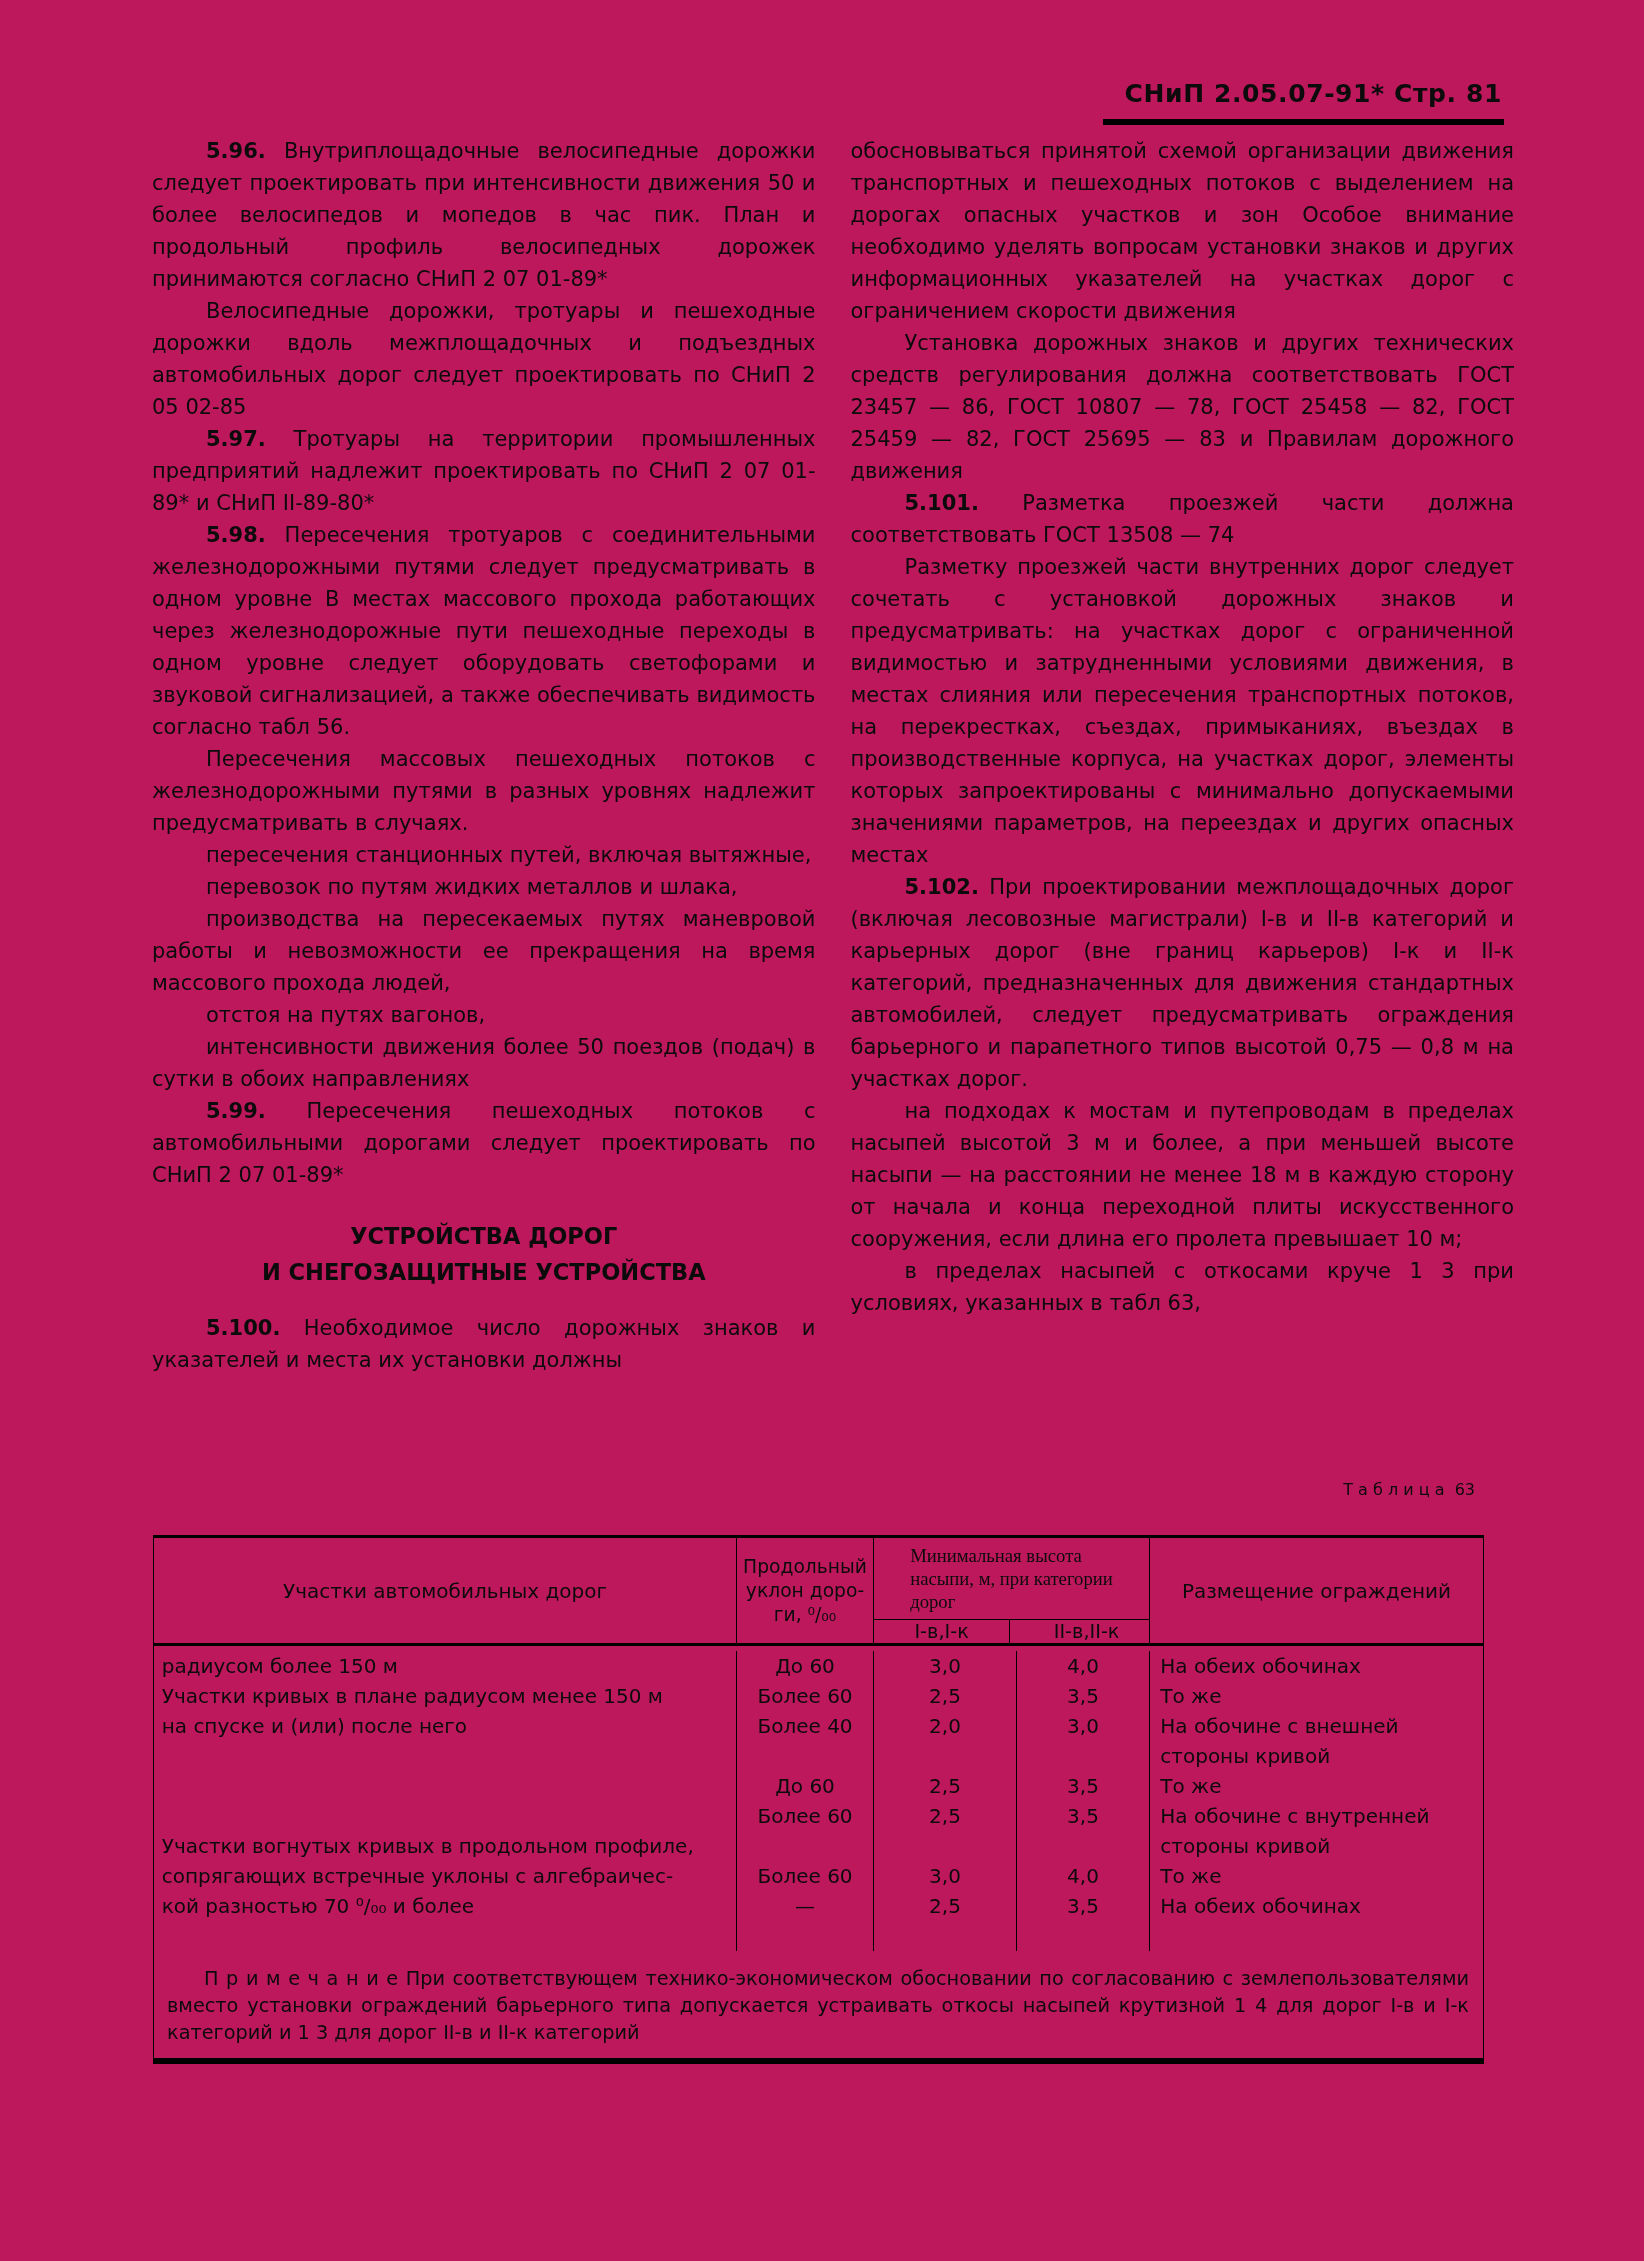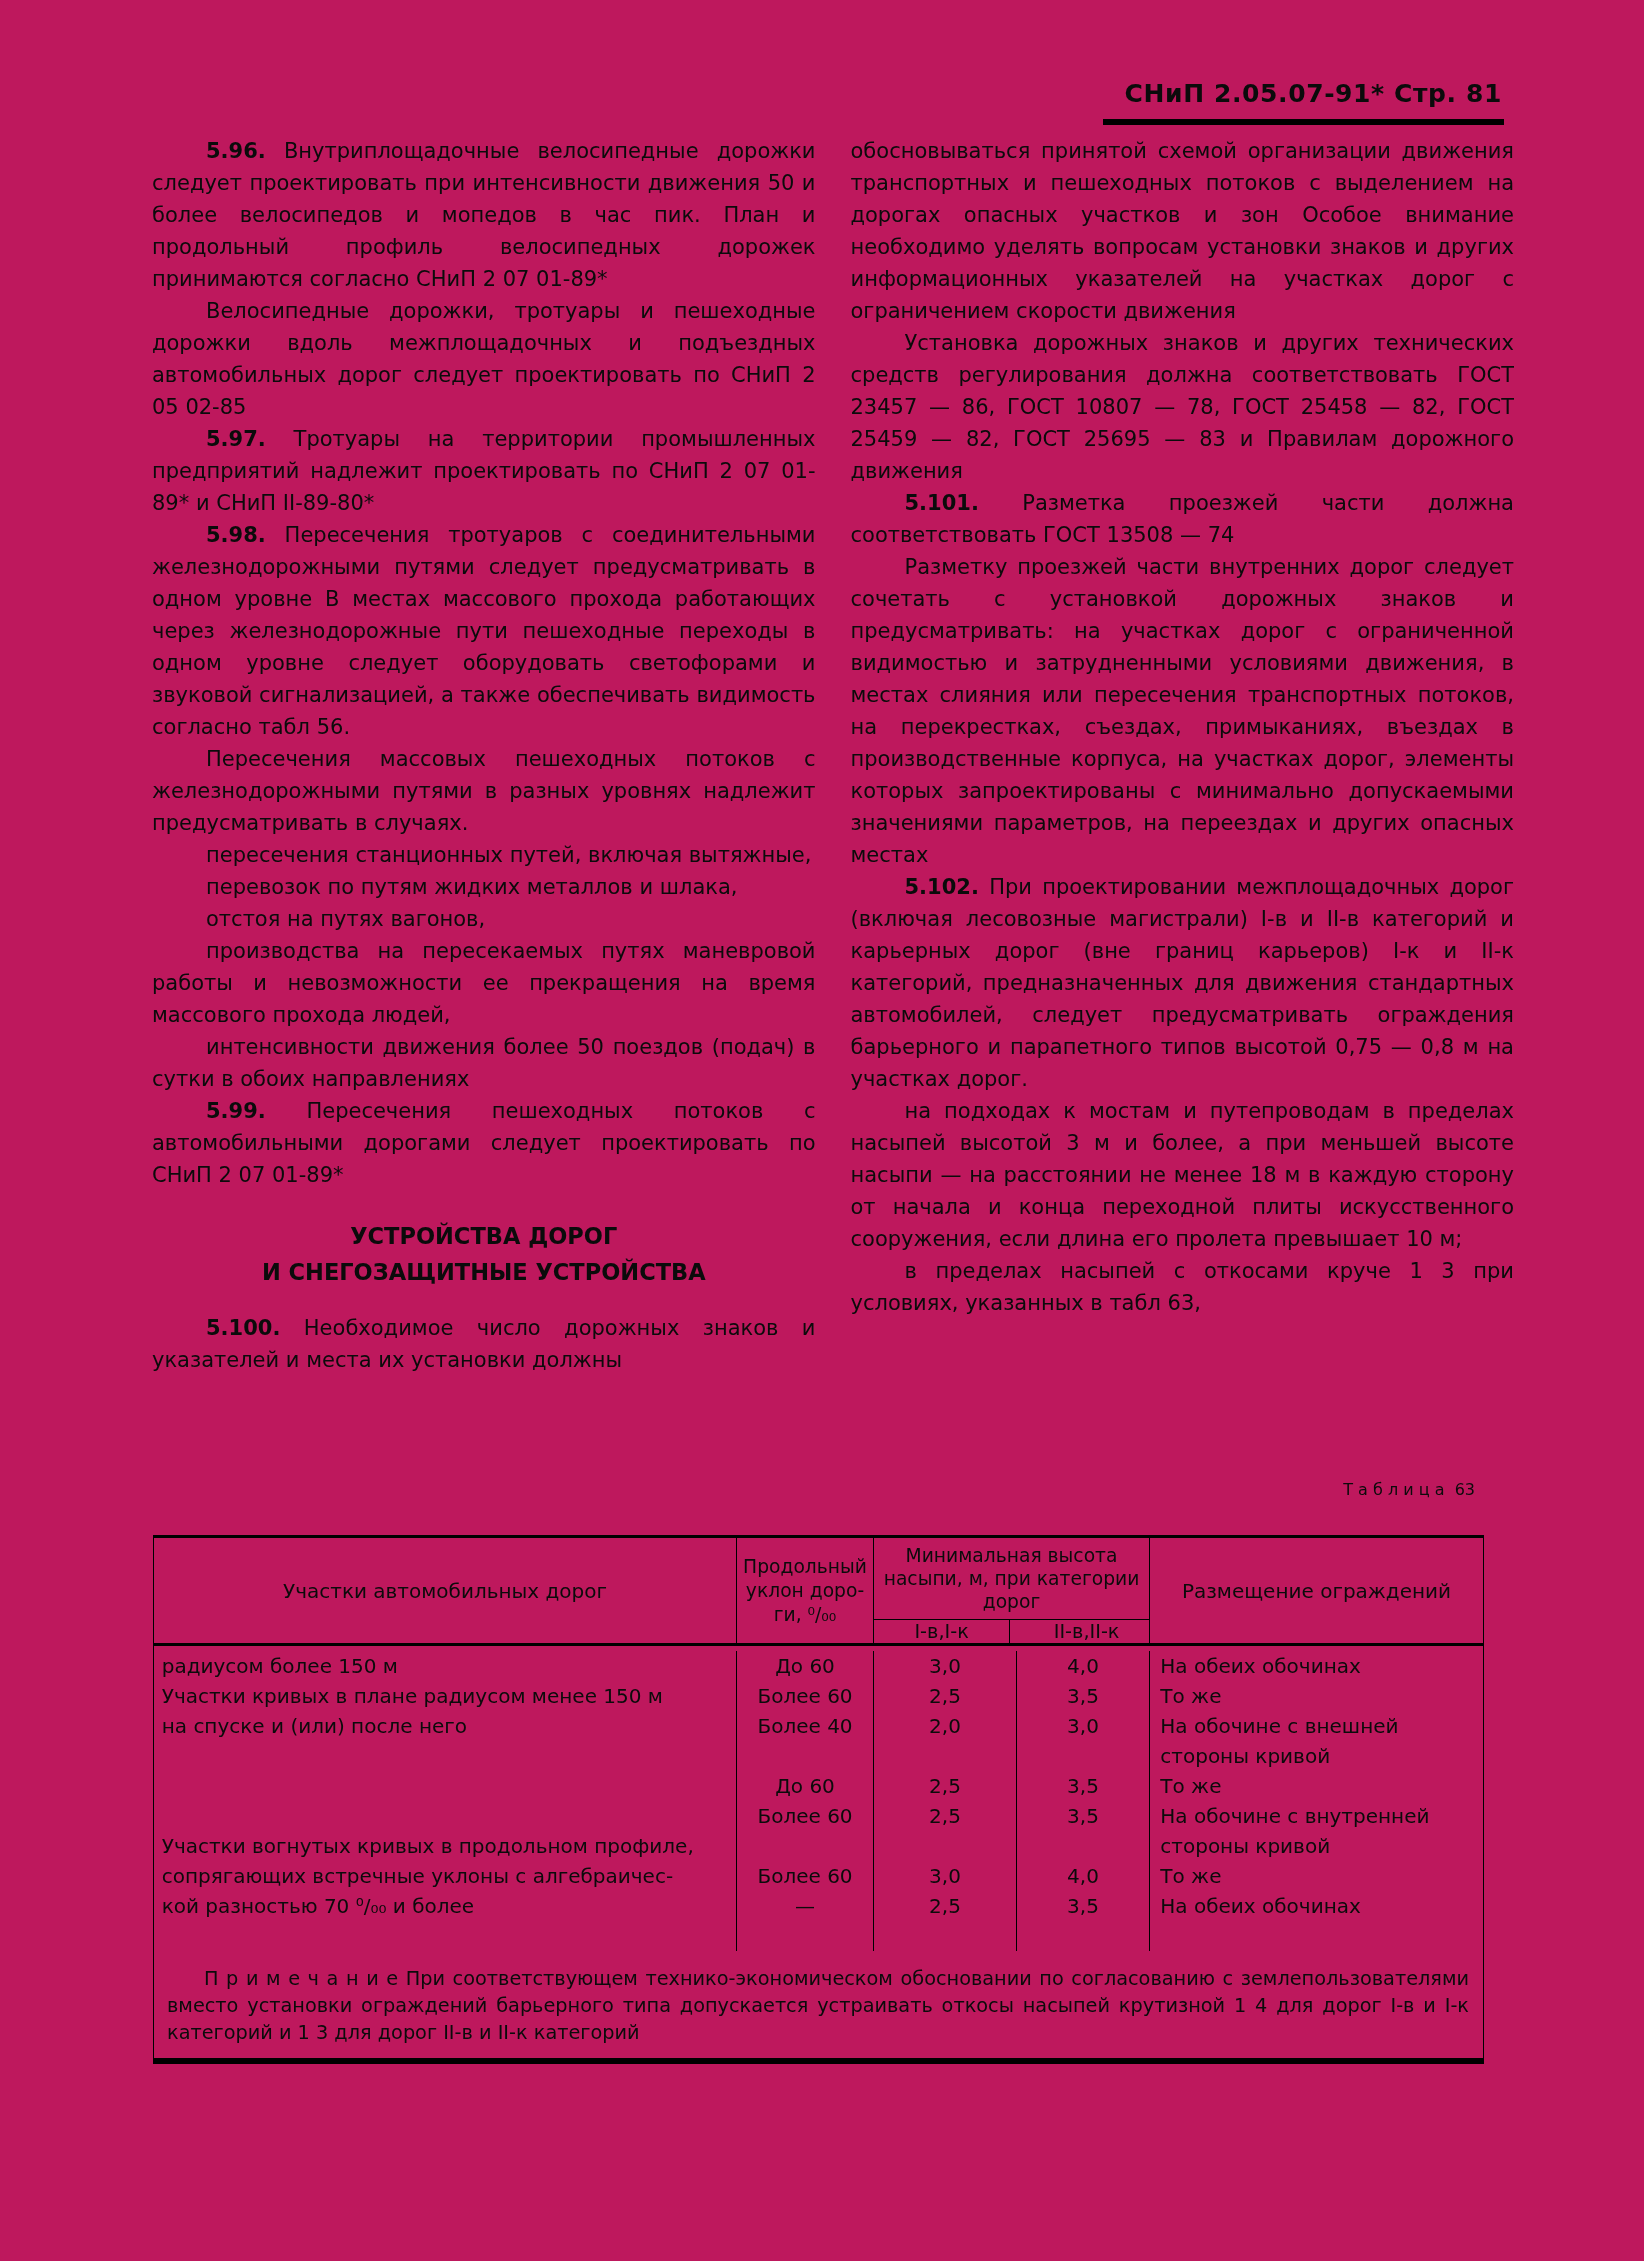--- a/index.html
+++ b/index.html
@@ -46,22 +46,22 @@
     border:1.9px solid #000; border-top-width:3.2px; border-bottom:6.4px solid #000;
     font-size:20px;
   }
   .thead { display:flex; border-bottom:3.9px solid #000; height:108px; }
   .th { display:flex; align-items:center; justify-content:center; text-align:center; }
   .th1 { width:583px; border-right:1.9px solid #000; }
   .th2 { width:137px; border-right:1.9px solid #000; font-size:18.7px; line-height:24px; white-space:pre-line; }
   .th34 { width:276px; border-right:1.9px solid #000; display:flex; flex-direction:column; }
   .th34-group {
     height:88px; border-bottom:1.9px solid #000;
-    display:flex; align-items:center; justify-content:center; text-align:center;
-    font-size:18.7px; line-height:23px; white-space:pre-line;
+    display:flex; align-items:center; justify-content:center; text-align:left;
+    font-size:18.7px; line-height:23px; white-space:pre-line;font-family:Liberation Serif, serif;
   }
   .th34-subrow { flex:1; display:flex;gap:14px; }
   .sub { display:flex; align-items:center; justify-content:center; font-size:19.3px; }
   .sub1 { width:143px; border-right:1.9px solid #000; }
   .sub2 { width:131px; }
   .th5 { flex:1; }
   .tbody { display:flex; padding:5.2px 0 6.4px; }
   .tcol { min-height:296px; }
   .c1 { width:583px; border-right:1.9px solid #000; padding-left:7.7px; }
   .c2 { width:137px; border-right:1.9px solid #000; text-align:center; }
@@ -87,22 +87,22 @@
   <div class="cols">
 
     <div class="col">
       <p class="para ind"><b class="num">5.96.</b><span> Внутриплощадочные велосипедные дорожки следует проектировать при интенсивности движения 50 и более велосипедов и мопедов в час пик. План и продольный профиль велосипедных дорожек принимаются согласно СНиП 2 07 01-89*</span></p>
       <p class="para ind"><b class="num"></b><span>Велосипедные дорожки, тротуары и пешеходные дорожки вдоль межплощадочных и подъездных автомобильных дорог следует проектировать по СНиП 2 05 02-85</span></p>
       <p class="para ind"><b class="num">5.97.</b><span> Тротуары на территории промышленных предприятий надлежит проектировать по СНиП 2 07 01-89* и СНиП II-89-80*</span></p>
       <p class="para ind"><b class="num">5.98.</b><span> Пересечения тротуаров с соединительными железнодорожными путями следует предусматривать в одном уровне В местах массового прохода работающих через железнодорожные пути пешеходные переходы в одном уровне следует оборудовать светофорами и звуковой сигнализацией, а также обеспечивать видимость согласно табл 56.</span></p>
       <p class="para ind"><b class="num"></b><span>Пересечения массовых пешеходных потоков с железнодорожными путями в разных уровнях надлежит предусматривать в случаях.</span></p>
       <p class="para ind"><b class="num"></b><span>пересечения станционных путей, включая вытяжные,</span></p>
       <p class="para ind"><b class="num"></b><span>перевозок по путям жидких металлов и шлака,</span></p>
+      <p class="para ind"><b class="num"></b><span>производства на пересекаемых путях маневровой работы и невозможности ее прекращения на время массового прохода людей,</span></p>
       <p class="para ind"><b class="num"></b><span>отстоя на путях вагонов,</span></p>
-      <p class="para ind"><b class="num"></b><span>производства на пересекаемых путях маневровой работы и невозможности ее прекращения на время массового прохода людей,</span></p>
       <p class="para ind"><b class="num"></b><span>интенсивности движения более 50 поездов (подач) в сутки в обоих направлениях</span></p>
       <p class="para ind"><b class="num">5.99.</b><span> Пересечения пешеходных потоков с автомобильными дорогами следует проектировать по СНиП 2 07 01-89*</span></p>
       <div class="subhead">
         <div>УСТРОЙСТВА ДОРОГ</div>
         <div>И СНЕГОЗАЩИТНЫЕ УСТРОЙСТВА</div>
       </div>
       <p class="para ind"><b class="num">5.100.</b><span> Необходимое число дорожных знаков и указателей и места их установки должны</span></p>
     </div>
 
     <div class="col">

